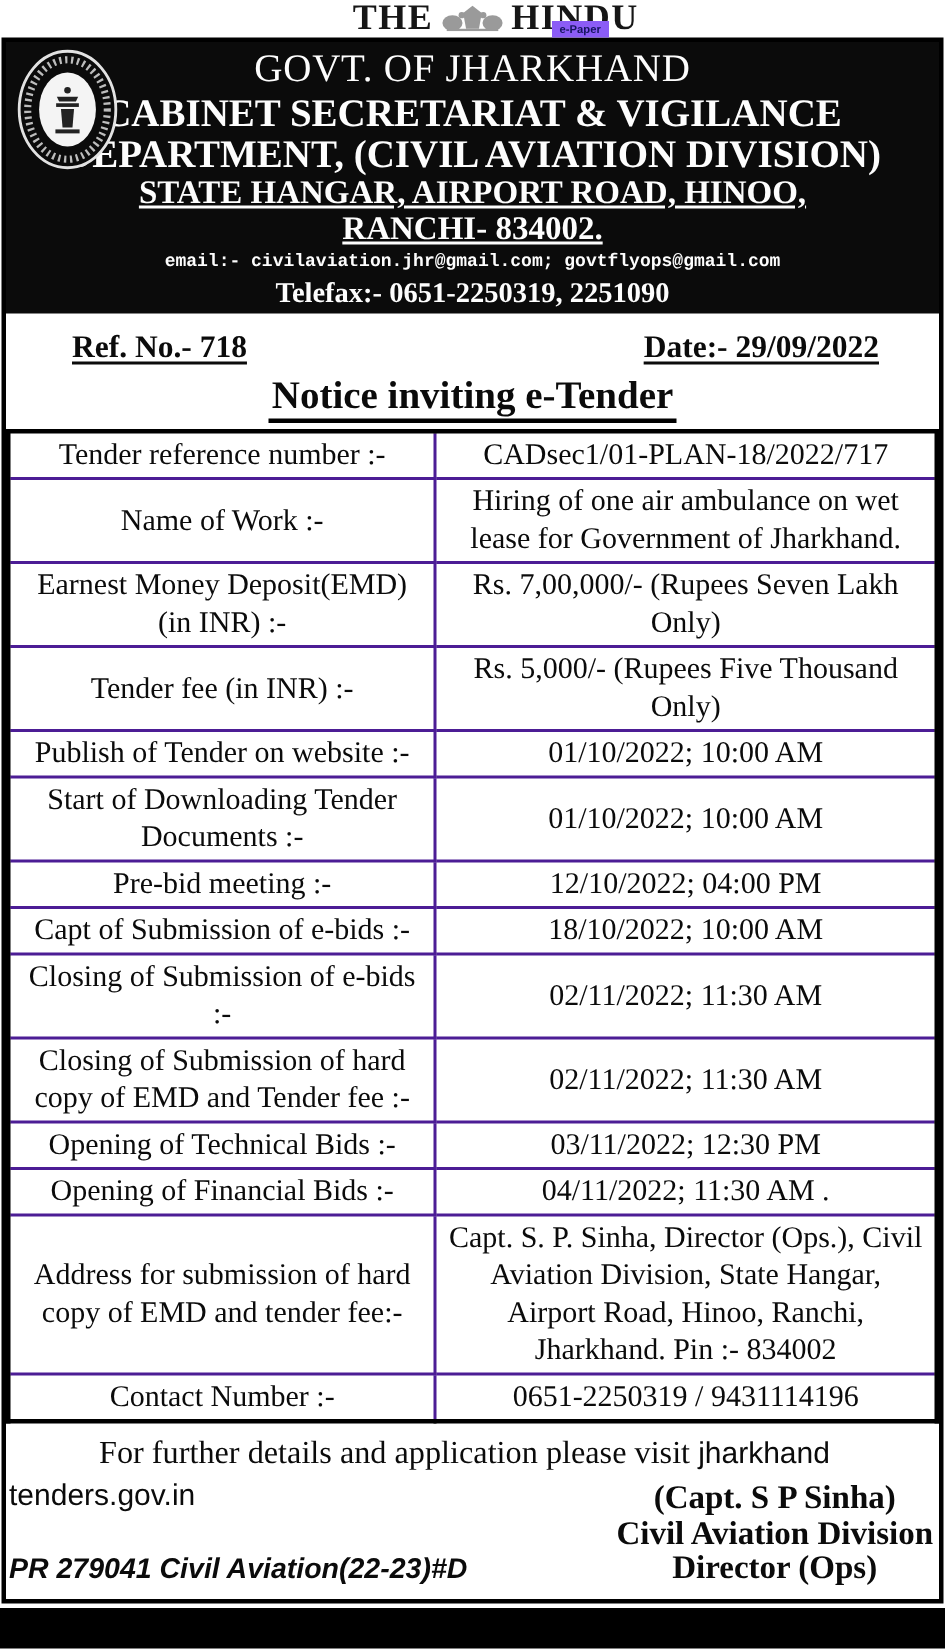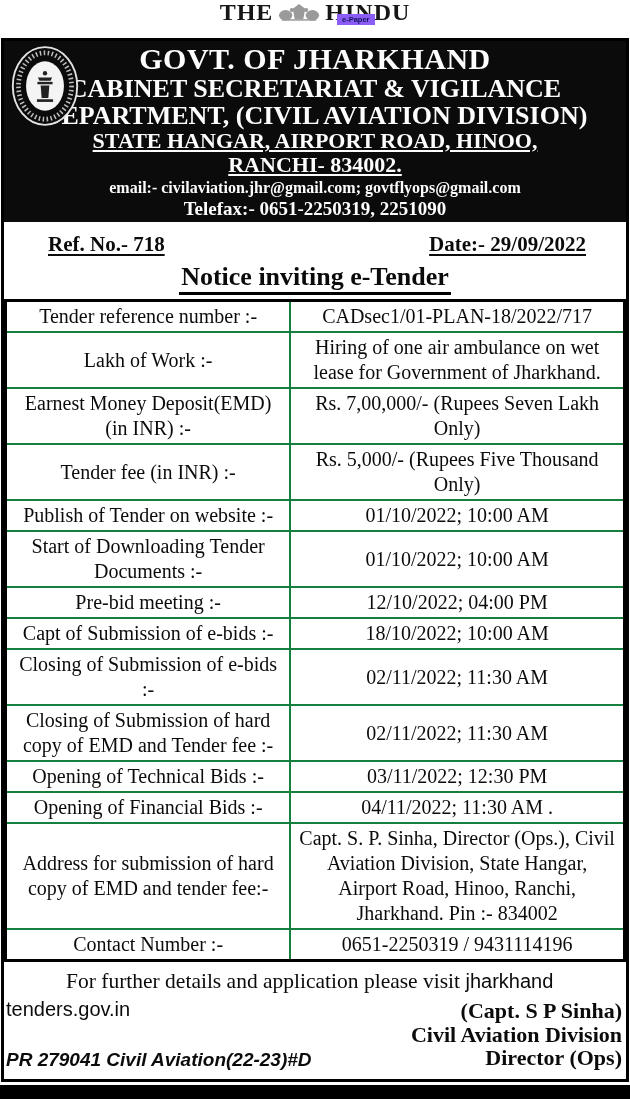--- a/index.html
+++ b/index.html
@@ -1,54 +1,54 @@
 <!DOCTYPE html>
 <html><head>
 <meta charset="utf-8">
 <style>
   * { margin:0; padding:0; box-sizing:border-box; }
   html,body { background:#ffffff; }
   body { width:630px; height:1099px; overflow:hidden; font-family:"Liberation Serif", serif; color:#0b0b0b; }
   .page { position:relative; width:630px; height:1099px; background:#fff; }
 
   
-  .masthead { position:relative; height:38px; text-align:center; }
+  .masthead { position:relative; height:25px; text-align:center;margin-left:31px; }
   .mast-title { display:inline-flex; align-items:center; gap:4px; font-weight:bold; font-size:24px; line-height:25px; letter-spacing:1px; color:#161616; }
   .mast-emblem { display:inline-block; margin:0 1px; }
   .epaper-badge { position:absolute; left:337px; top:14px; background:#8b5cf6; color:#15155e; font-family:"Liberation Sans", sans-serif; font-weight:bold; font-size:7.5px; line-height:9px; padding:1px 5px; }
 
   
   .ad { margin:0 1px; border:3px solid #000; background:#fff; }
 
   .ad-header { position:relative; background:#0b0b0b; color:#fdfdfd; text-align:center; padding:2px 2px 3px; }
   .seal { position:absolute; left:5px; top:3px; }
-  .h1 { font-weight:bold; font-size:30px; line-height:32px; letter-spacing:0.5px; }
+  .h1 { font-weight:normal; font-size:26px; line-height:32px; letter-spacing:0.5px; }
   .h2 { font-weight:bold; font-size:26px; line-height:27px; }
   .h3 { font-weight:bold; font-size:22px; line-height:24px;text-decoration:underline; }
-  .h4 { font-family:Liberation Serif, serif; font-weight:bold; font-size:16px; line-height:21px; }
+  .h4 { font-family:Liberation Mono, monospace; font-weight:bold; font-size:12px; line-height:21px; }
   .h5 { font-weight:bold; font-size:19px; line-height:21px; }
 
   .ad-body { padding:7px 0 0; }
 
   .ref-row { display:flex; justify-content:space-between; padding:2px 40px 0 44px; font-weight:bold; font-size:21px; line-height:26px; }
   .u { text-decoration:underline; text-decoration-thickness:2px; text-underline-offset:3px; }
 
   .notice-title { text-align:center; margin:5px 0 7px; font-size:26px; line-height:30px; font-weight:bold; }
   .notice-title .u2 { border-bottom:3px solid #000; padding:0 2px 1px; }
 
   table.tender-table { width:100%; border-collapse:collapse; border:3px solid #000; table-layout:fixed; }
-  table.tender-table td { border:2px solid #15803d; text-align:center; vertical-align:middle; font-size:20px; line-height:25px; padding:2px 5px; }
+  table.tender-table td { border:2px solid #4c1d95; text-align:center; vertical-align:middle; font-size:20px; line-height:25px; padding:2px 5px; }
   td.label-cell { width:46%; }
 
   
   .footer-area { position:relative; height:112px; }
   .note { margin:5px 2px 0; font-size:21.5px; line-height:28px; text-indent:60px; }
   .note .url-sans { font-family:"Liberation Sans", sans-serif; font-size:20px; text-indent:0; }
   .note .line2 { display:block; text-indent:0; }
-  .signature { position:absolute; right:4px; top:32px; text-align:right; font-weight:bold; font-size:22px; line-height:23.5px; }
+  .signature { position:absolute; right:4px; top:32px; text-align:center; font-weight:bold; font-size:22px; line-height:23.5px; }
   .pr { position:absolute; left:2px; bottom:8px; font-family:"Liberation Sans", sans-serif; font-weight:bold; font-size:19px;font-style:italic; }
 
   .bottom-bar { height:51px; background:#000; margin:3px 0 0; }
 </style>
 </head>
 <body>
 
 <div class="page">
 
   <div class="masthead">
@@ -104,21 +104,21 @@
         <span class="u2">Notice inviting e-Tender</span>
       </div>
 
       <table class="tender-table">
         <tbody>
           <tr>
             <td class="label-cell">Tender reference number :-</td>
             <td>CADsec1/01-PLAN-18/2022/717</td>
           </tr>
           <tr>
-            <td class="label-cell">Lakh of Work :-</td>
+            <td class="label-cell">Name of Work :-</td>
             <td>Hiring of one air ambulance on wet lease for Government of Jharkhand.</td>
           </tr>
           <tr>
             <td class="label-cell">Earnest Money Deposit(EMD) (in INR) :-</td>
             <td>Rs. 7,00,000/- (Rupees Seven Lakh Only)</td>
           </tr>
           <tr>
             <td class="label-cell">Tender fee (in INR) :-</td>
             <td>Rs. 5,000/- (Rupees Five Thousand Only)</td>
           </tr>

